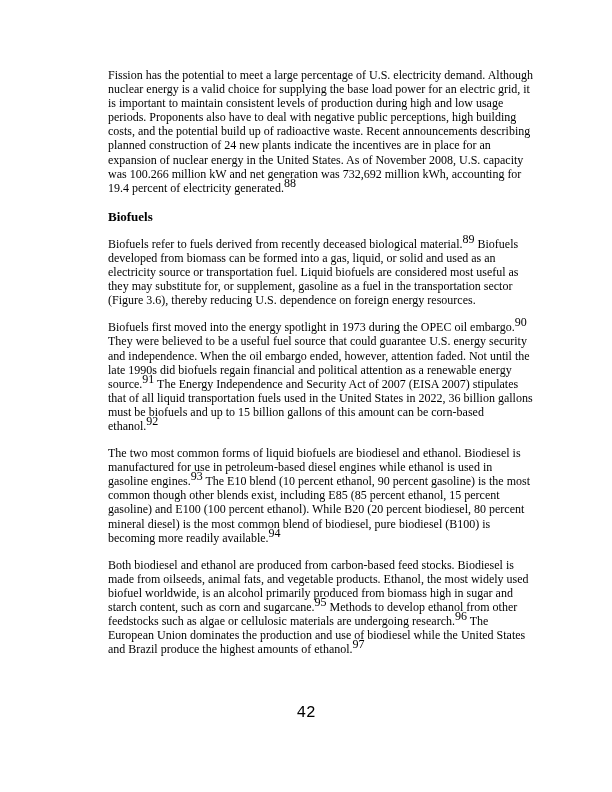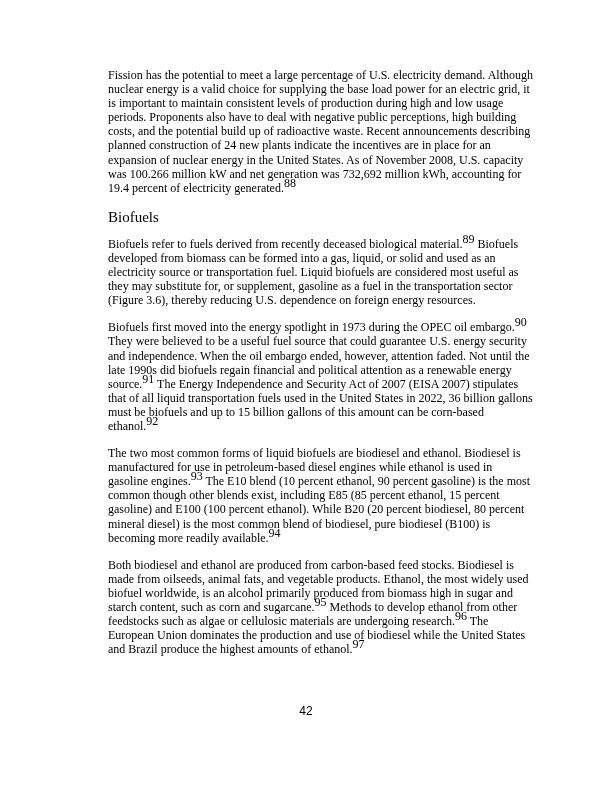--- a/index.html
+++ b/index.html
@@ -3,27 +3,27 @@
   <meta charset="utf-8">
   <style>
     html, body { margin: 0; padding: 0; background: #ffffff; }
     body { width: 612px; height: 792px; position: relative; overflow: hidden; }
     .page {
       position: absolute; left: 108px; top: 68px; width: 426px;
       font-family: "Liberation Serif", serif; font-size: 12px; line-height: 14.1px; color: #000;
     }
     .para { margin: 0 0 13px 0; }
     .heading {
-      font-family: "Liberation Serif", serif; font-weight: normal; font-size: 15px;
+      font-family: "Liberation Serif", serif; font-weight: bold; font-size: 13px;
       margin: 14px 0 12px 0; line-height: 16px;
     }
     sup { font-size: 12px; line-height: 0; vertical-align: 5px; }
     .page-number {
       position: absolute; left: 0; width: 612px; top: 704px; text-align: center;
-      font-family: Liberation Sans, sans-serif; font-size: 12px; color: #000;
+      font-family: Liberation Mono, monospace; font-size: 16px; color: #000;
     }
   </style>
 </head>
 <body>
 
 <div class="page">
   <p class="para"><span>Fission has the potential to meet a large percentage of U.S. electricity demand.  Although nuclear energy is a valid choice for supplying the base load power for an electric grid, it is important to maintain consistent levels of production during high and low usage periods.  Proponents also have to deal with negative public perceptions, high building costs, and the potential build up of radioactive waste.  Recent announcements describing planned construction of 24 new plants indicate the incentives are in place for an expansion of nuclear energy in the United States.  As of November 2008, U.S. capacity was 100.266 million kW and net generation was 732,692 million kWh, accounting for 19.4 percent of electricity generated.</span><sup>88</sup></p>
 
   <h2 class="heading">Biofuels</h2>
 

